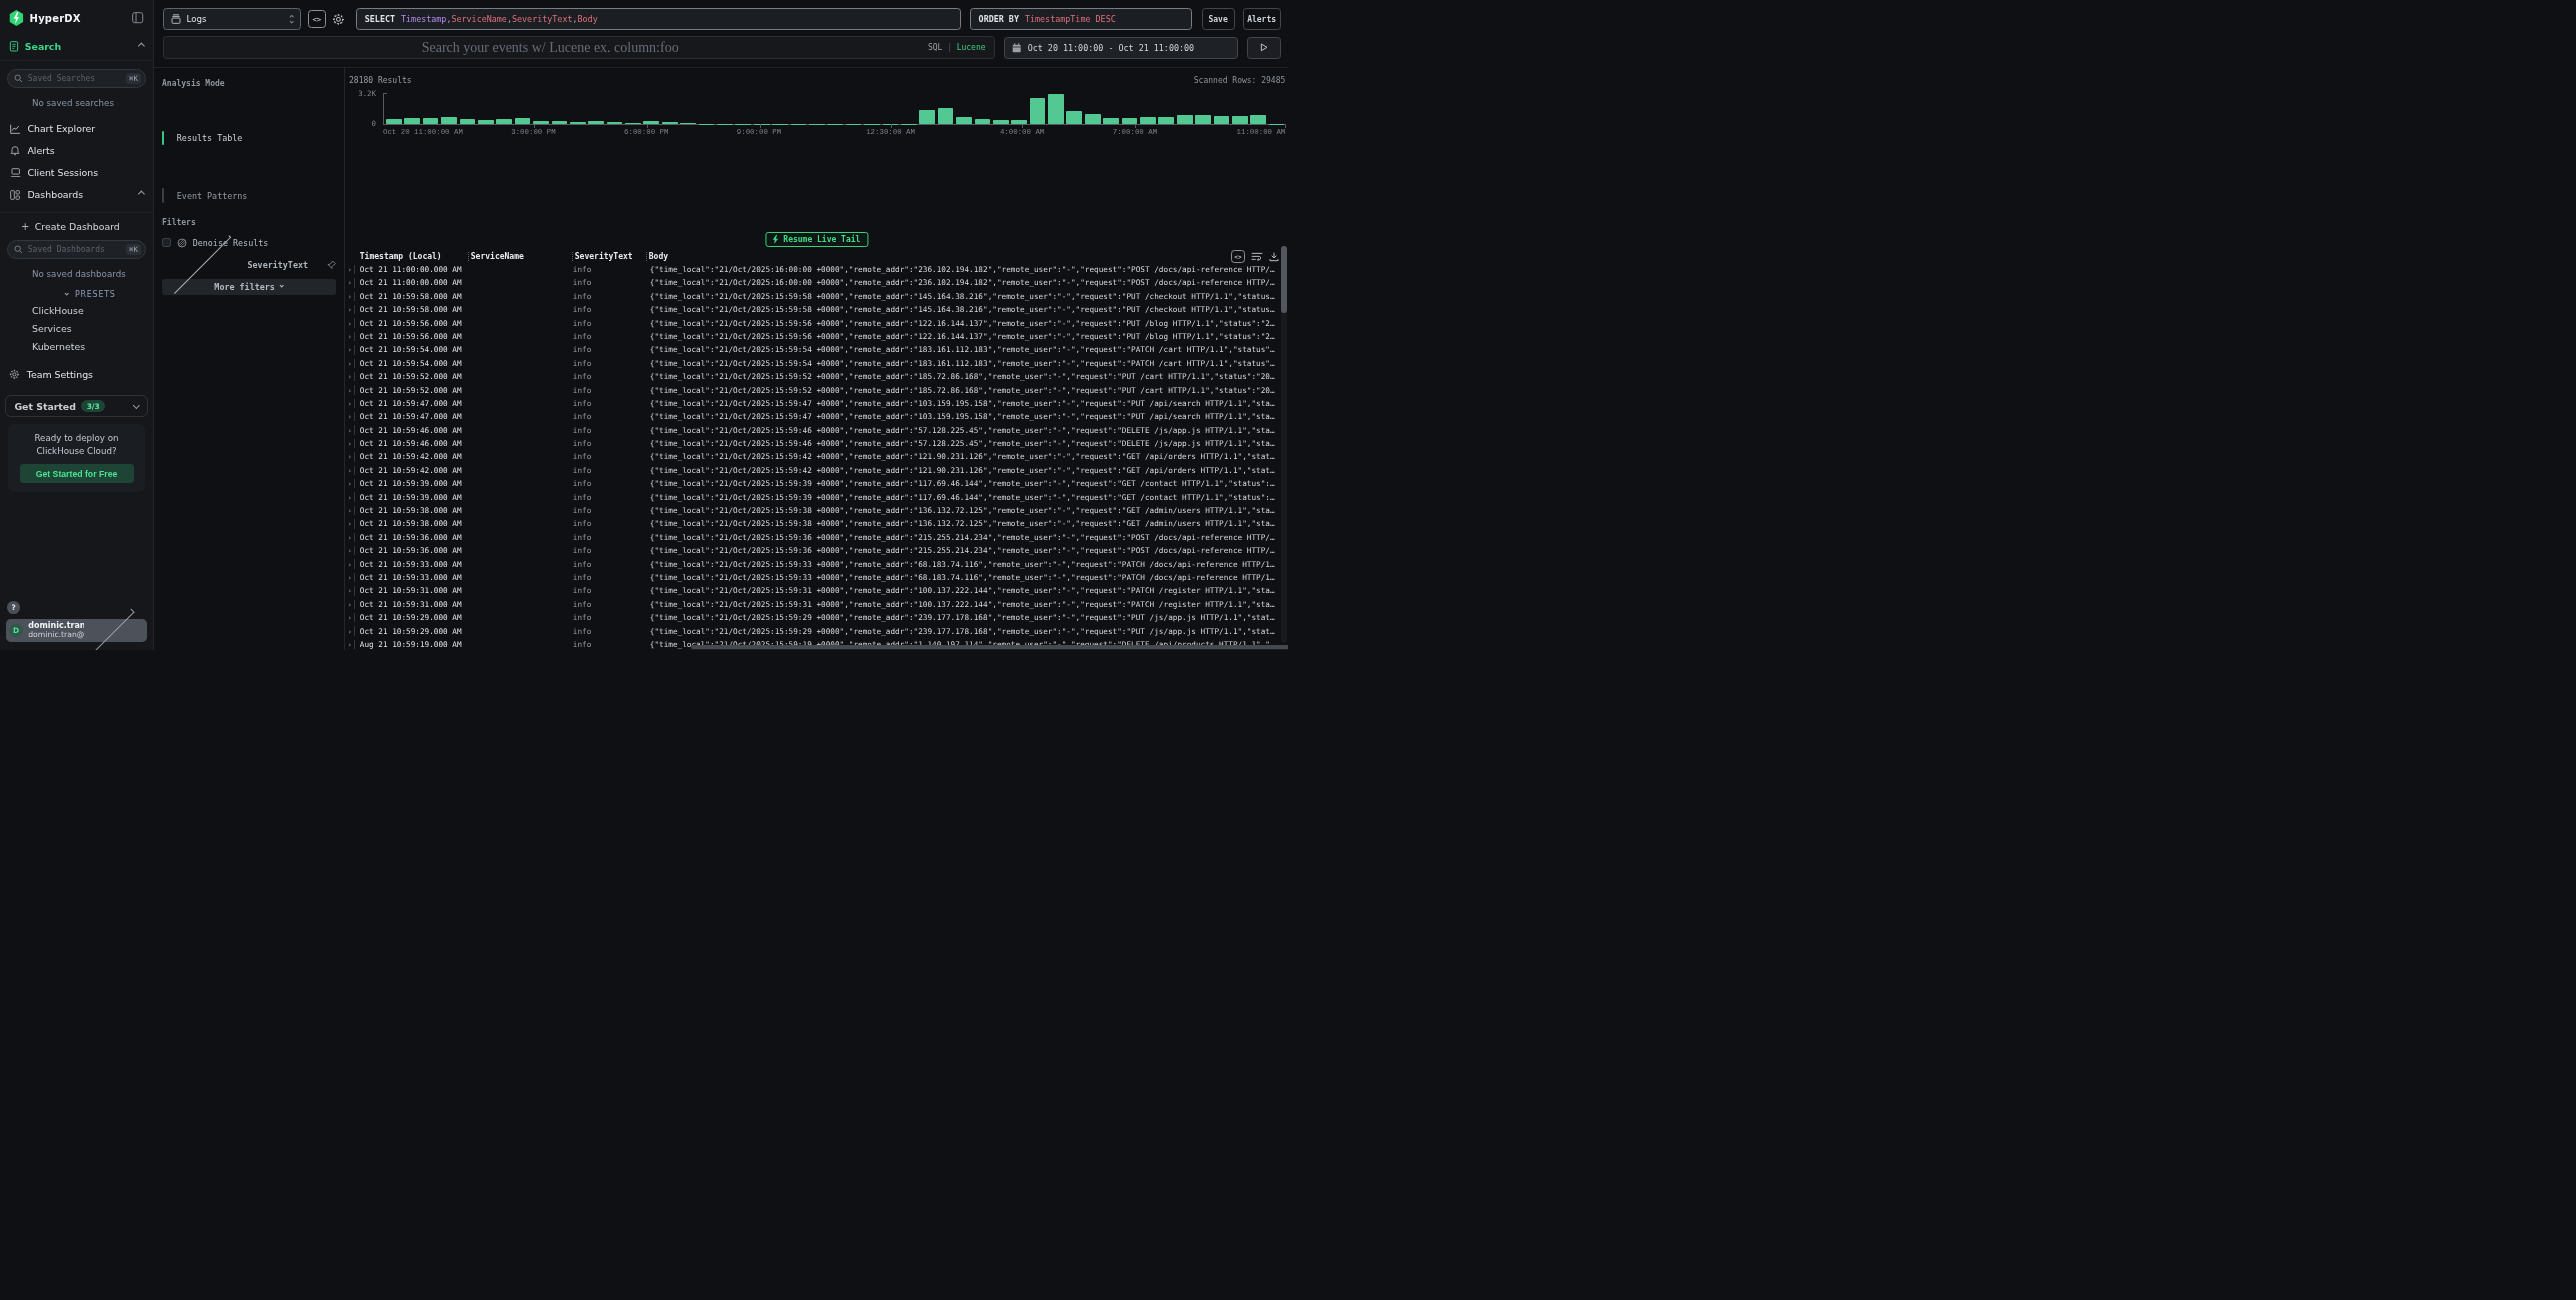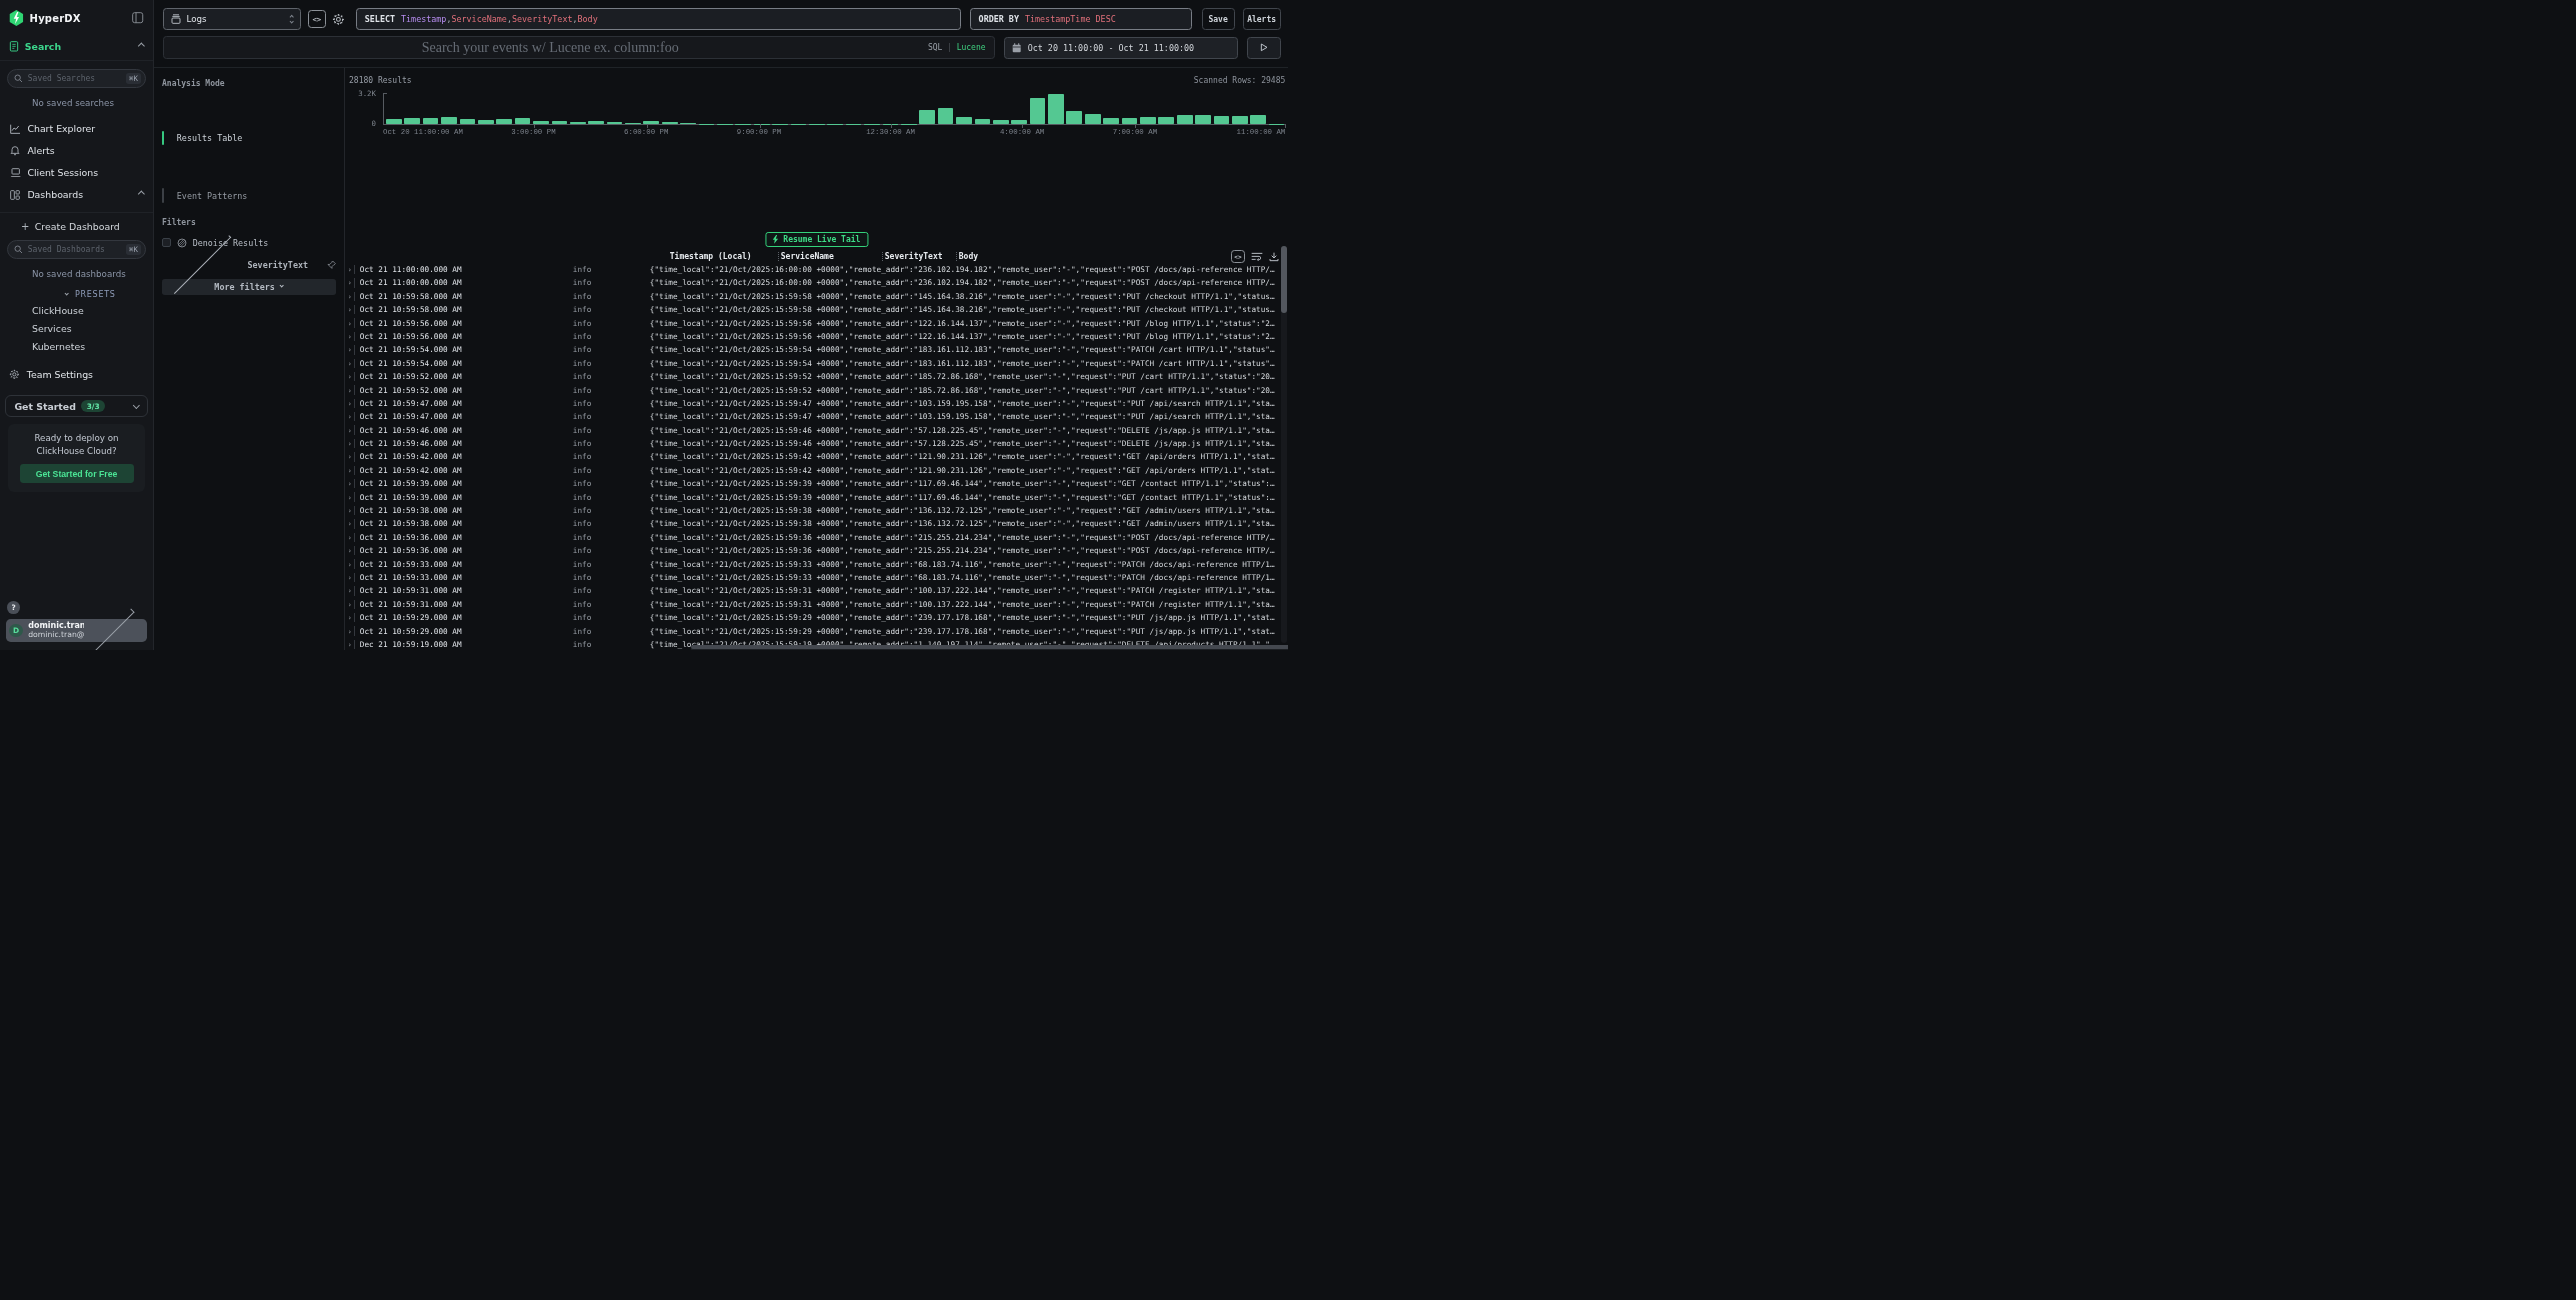--- a/index.html
+++ b/index.html
@@ -111,21 +111,21 @@
   .bar { flex:1; background:#54c892; border-radius:0.7px; }
   .xtick-mark { position:absolute; bottom:-4px; width:0.7px; height:4px; background:#565b61; }
   .xlabels { position:absolute; left:34px; right:0; bottom:-1.3px; height:9.4px; color:#7b818a; font-size:7.4px; }
   .xlabels span { position:absolute; white-space:nowrap; transform:translateX(-50%);font-family:Liberation Mono, monospace; }
   .xlabels span.first { transform:none; }
   .xlabels span.last { transform:translateX(-100%); }
 
   .livetail { position:absolute; left:50%; transform:translateX(-50%); top:164px; height:15.4px; border:0.7px solid #34d27b; border-radius:2.7px; background:rgba(20,40,30,.25); color:#3fdc87; font-weight:bold; font-size:8px; display:flex; align-items:center; padding:0 6.7px; gap:4.7px; cursor:pointer; z-index:3; }
 
   .table-wrap { position:absolute; top:182px; left:0; right:0; bottom:0; overflow:hidden; }
-  .thead { display:flex; align-items:center; height:12.8px; font-weight:bold; font-size:8px; color:#e8ecf0; position:relative;justify-content:center; }
+  .thead { display:flex; align-items:center; height:12.8px; font-weight:bold; font-size:8px; color:#e8ecf0; position:relative; }
   .th { white-space:nowrap; }
   .th-sep { border-left:0.7px dotted #5a5f66; height:9.4px; margin:0 2px; }
   .thead-icons { position:absolute; right:9.4px; top:0; display:flex; align-items:center; gap:6px; color:#b7bcc3; }
   .trows { position:absolute; top:12.8px; left:0; right:0; bottom:0; overflow:hidden; }
   .trow { display:flex; align-items:center; height:13.4px; font-size:7.7px; cursor:pointer; }
   .trow .exp { width:9.4px; color:#8b9097; font-size:7.4px; text-align:center; }
   .trow .vline { width:0.7px; height:9.4px; background:#34383e; margin-right:4.7px; }
   .c-time { width:106px; color:#e0e4e9; white-space:nowrap; }
   .c-service { width:107px; }
   .c-sev { width:77px; color:#979da5; }
@@ -707,21 +707,21 @@
                 <span class="exp">›</span>
                 <span class="vline"></span>
                 <span class="c-time">Oct 21 10:59:29.000 AM</span>
                 <span class="c-service"></span>
                 <span class="c-sev">info</span>
                 <span class="c-body">{"time_local":"21/Oct/2025:15:59:29 +0000","remote_addr":"239.177.178.168","remote_user":"-","request":"PUT /js/app.js HTTP/1.1","status":"200","body_bytes_sent":"512"}</span>
               </div>
               <div class="trow">
                 <span class="exp">›</span>
                 <span class="vline"></span>
-                <span class="c-time">Dec 21 10:59:19.000 AM</span>
+                <span class="c-time">Aug 21 10:59:19.000 AM</span>
                 <span class="c-service"></span>
                 <span class="c-sev">info</span>
                 <span class="c-body">{"time_local":"21/Oct/2025:15:59:19 +0000","remote_addr":"1.140.197.114","remote_user":"-","request":"DELETE /api/products HTTP/1.1","status":"200","body_bytes_sent":"512"}</span>
               </div>
             </div>
         </div>
 
         <div class="vscroll">
             <span class="thumb"></span>
           </div>

